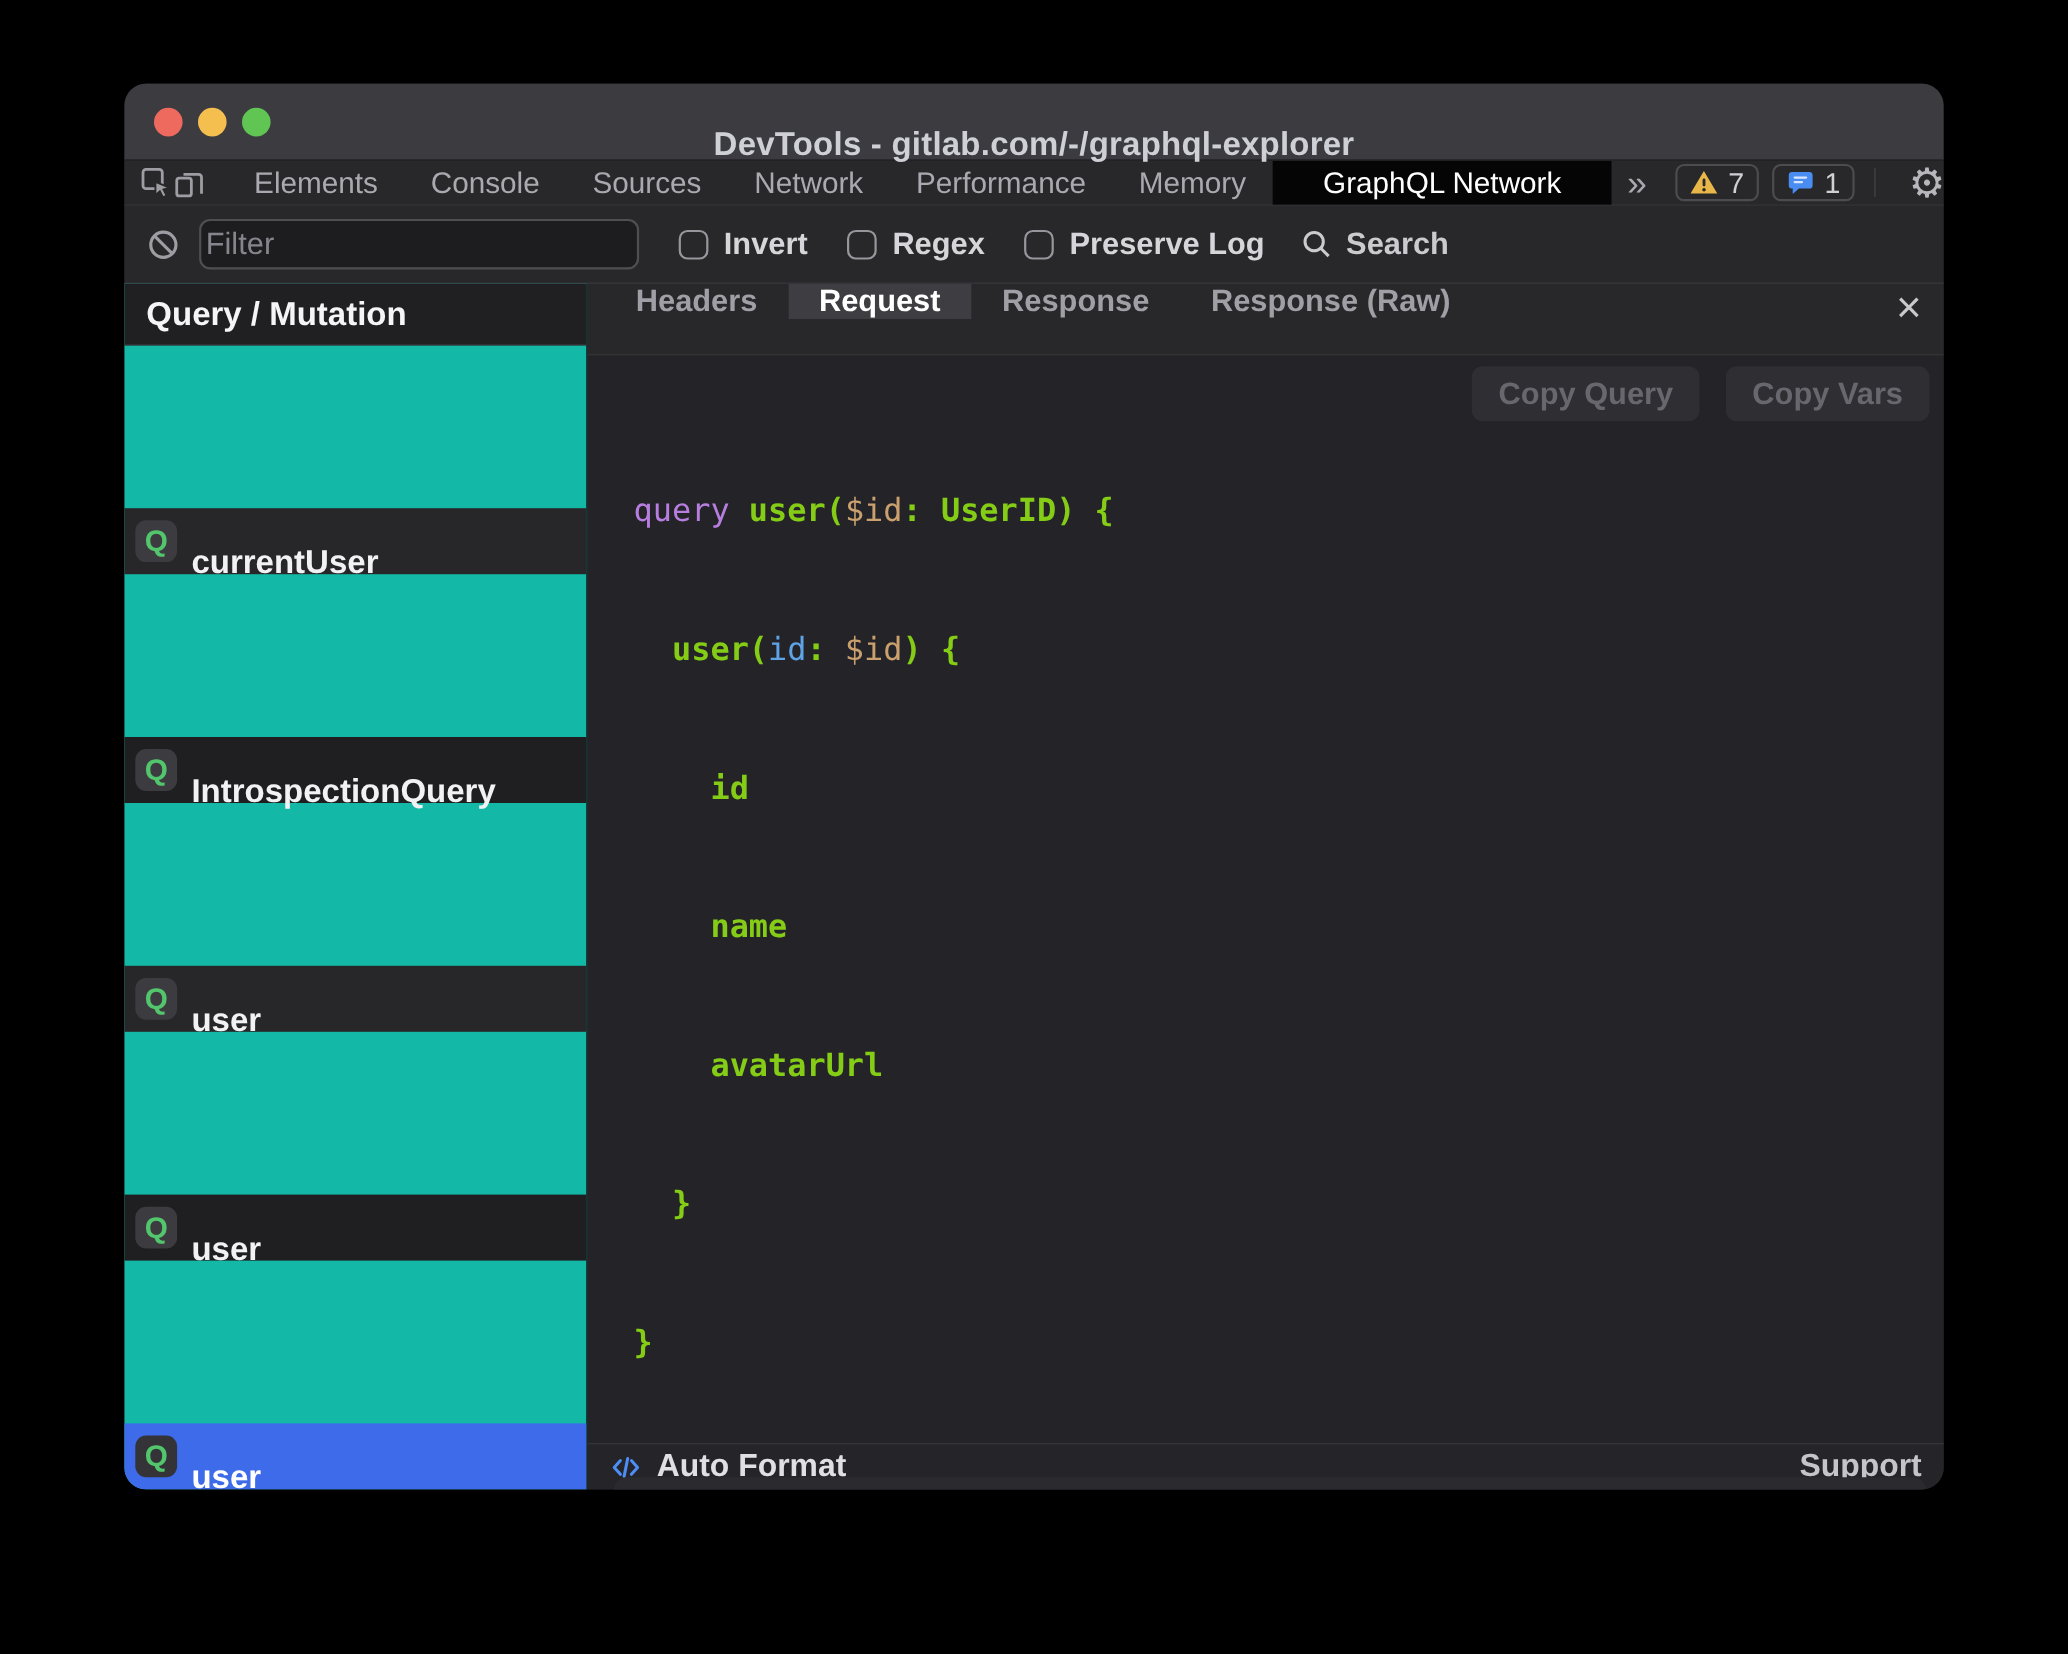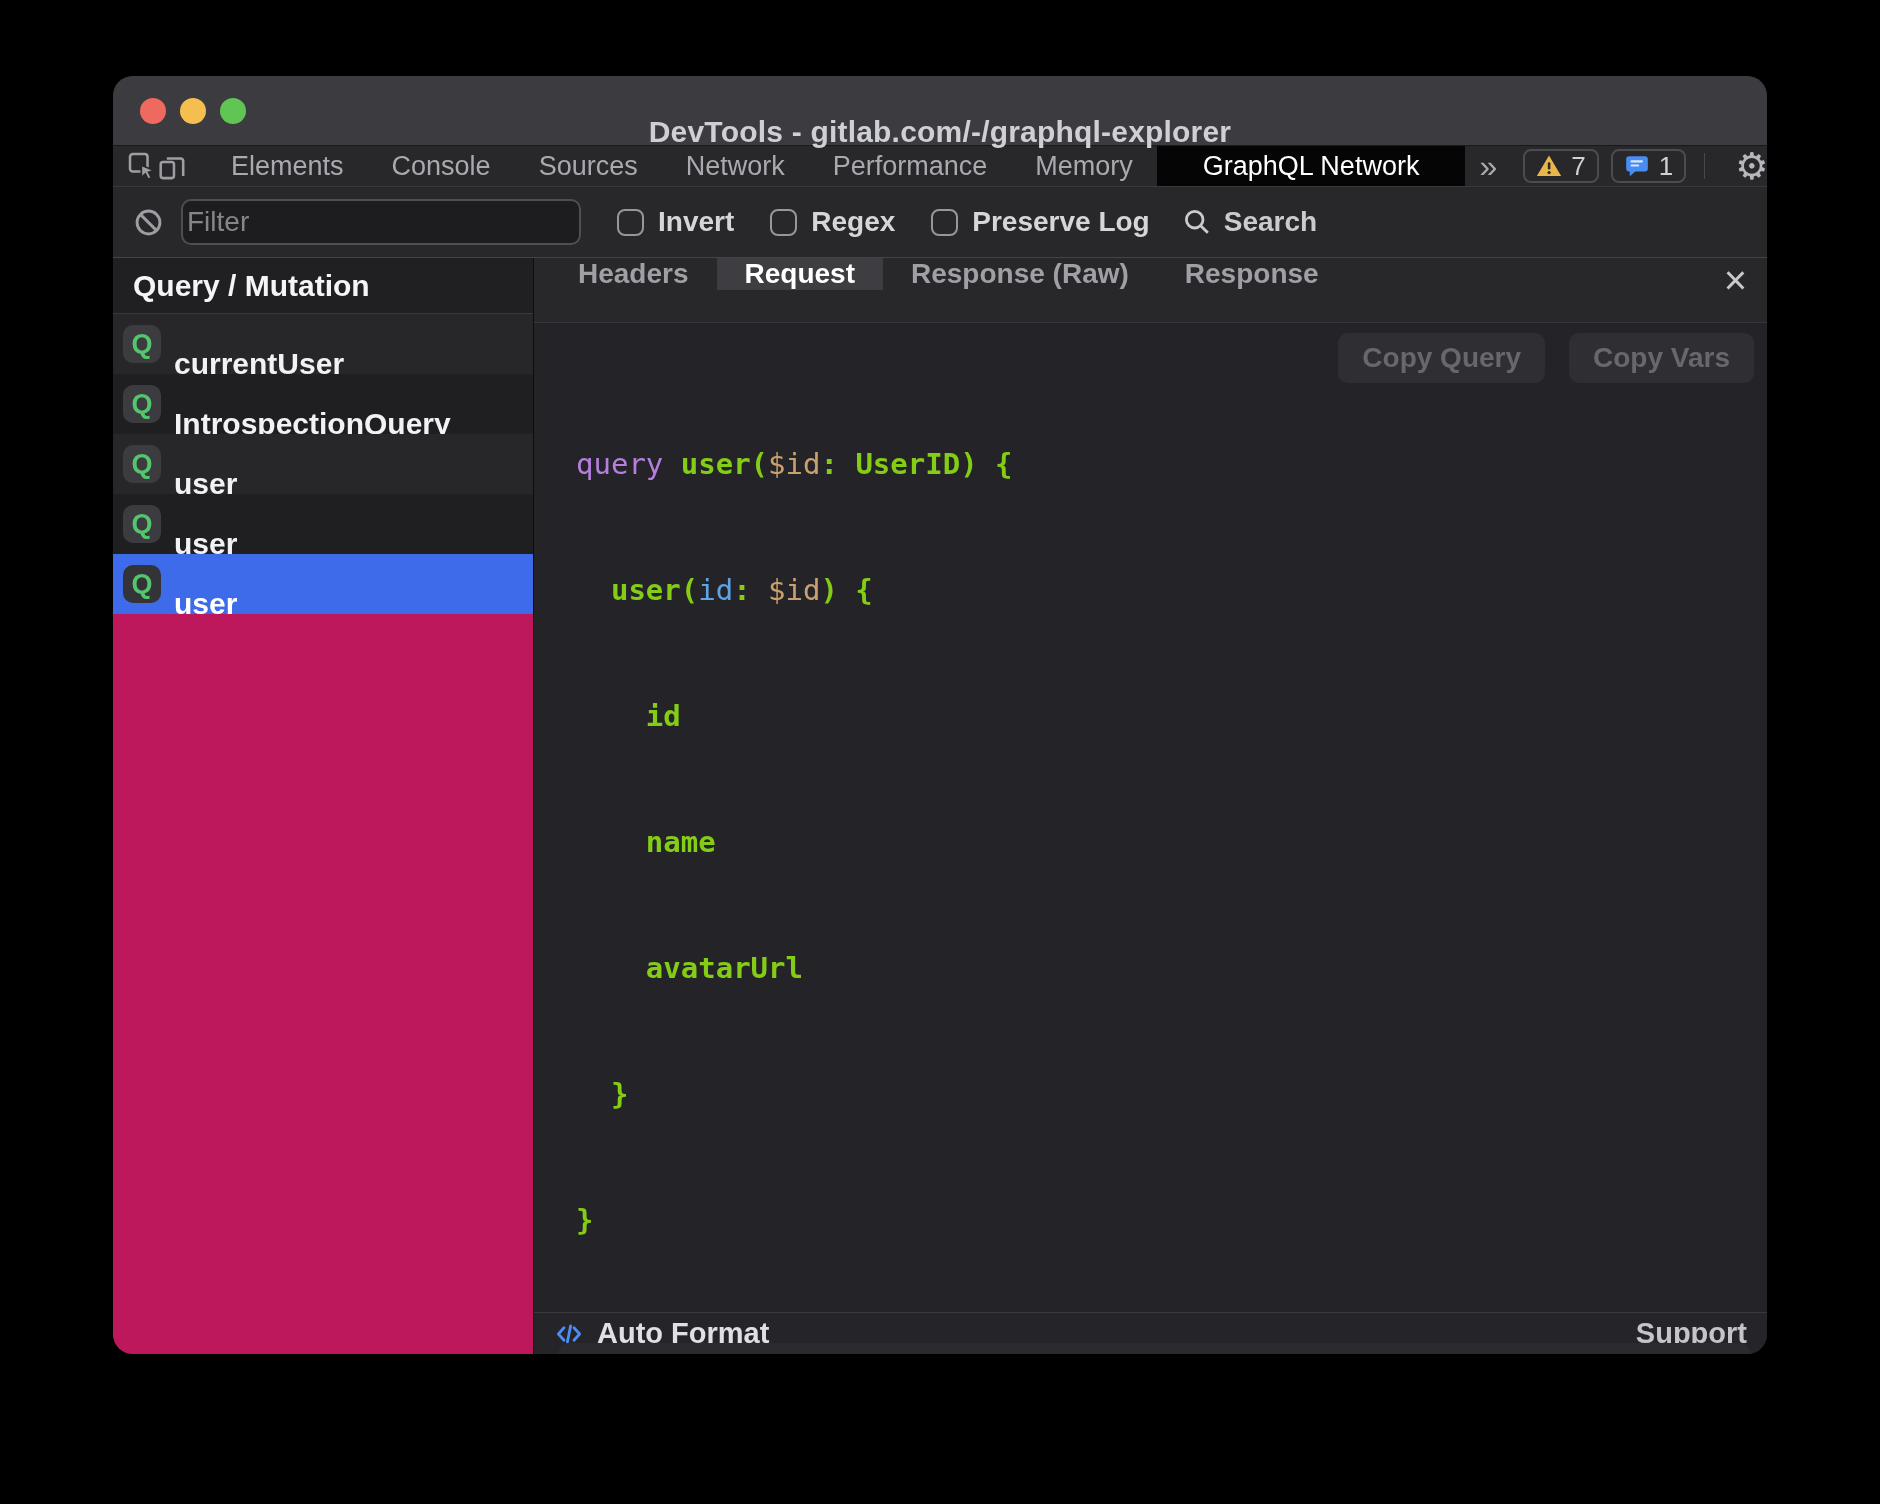--- a/index.html
+++ b/index.html
@@ -39,22 +39,22 @@
                   font-family:"Liberation Sans", sans-serif; }
   .filter-input::placeholder { color:#85858b; }
   .cb { display:flex; align-items:center; gap:14px; margin-left:36px; }
   .cb .box { width:27px; height:27px; border:2.5px solid #96969c; border-radius:8px; background:transparent; }
   .cb-label { font-size:28px; font-weight:700; color:#d6d6da; }
   .search { display:flex; align-items:center; gap:12px; margin-left:32px; color:#cbcbcf; }
   .search-label { font-size:28px; font-weight:700; }
 
   
   .content { flex:1; display:flex; min-height:0; }
-  .sidebar { width:421px; flex:0 0 421px; background:#be185d; border-right:1px solid #0d0d0f;
-             display:flex; flex-direction:column; }
+  .sidebar { width:421px; flex:0 0 421px; background:#14b8a6; border-right:1px solid #0d0d0f;
+             display:flex; flex-direction:column;justify-content:space-between; }
   .sb-header { height:56px; flex:0 0 56px; display:flex; align-items:center; padding-left:20px;
                font-size:30px; font-weight:700; color:#f5f5f7; background:#202023; border-bottom:1px solid #38383c; }
   .sb-item { height:60px; flex:0 0 60px; display:flex; align-items:center; padding-left:10px; gap:13px; }
   .sb-item.alt-a { background:#27272a; }
   .sb-item.alt-b { background:#1f1f22; }
   .sb-item.selected { background:#3d6be9; }
   .q-badge { width:38px; height:38px; border-radius:10px; background:#3c3c40; display:flex; align-items:center;
              justify-content:center; font-size:27px; font-weight:700; color:#53c56c; }
   .sb-item.selected .q-badge { background:#333338; }
   .sb-label { font-size:30px; font-weight:700; color:#f2f2f4;margin-top:40px; }
@@ -206,22 +206,22 @@
         <div class="sb-item selected">
           <span class="q-badge">Q</span>
           <span class="sb-label">user</span>
         </div>
       </div>
 
       <div class="panel">
         <div class="panel-tabs">
           <span class="ptab">Headers</span>
           <span class="ptab active">Request</span>
+          <span class="ptab">Response</span>
           <span class="ptab">Response (Raw)</span>
-          <span class="ptab">Response</span>
           <span class="close-x">×</span>
         </div>
 
         <div class="panel-body">
           <div class="code">
             <div><span class="kw">query</span><span class="pl"> user(</span><span class="var">$id</span><span class="pl">: UserID) {</span></div>
             <div><span class="pl">  user(</span><span class="prop">id</span><span class="pl">: </span><span class="var">$id</span><span class="pl">) {</span></div>
             <div><span class="pl">    id</span></div>
             <div><span class="pl">    name</span></div>
             <div><span class="pl">    avatarUrl</span></div>

